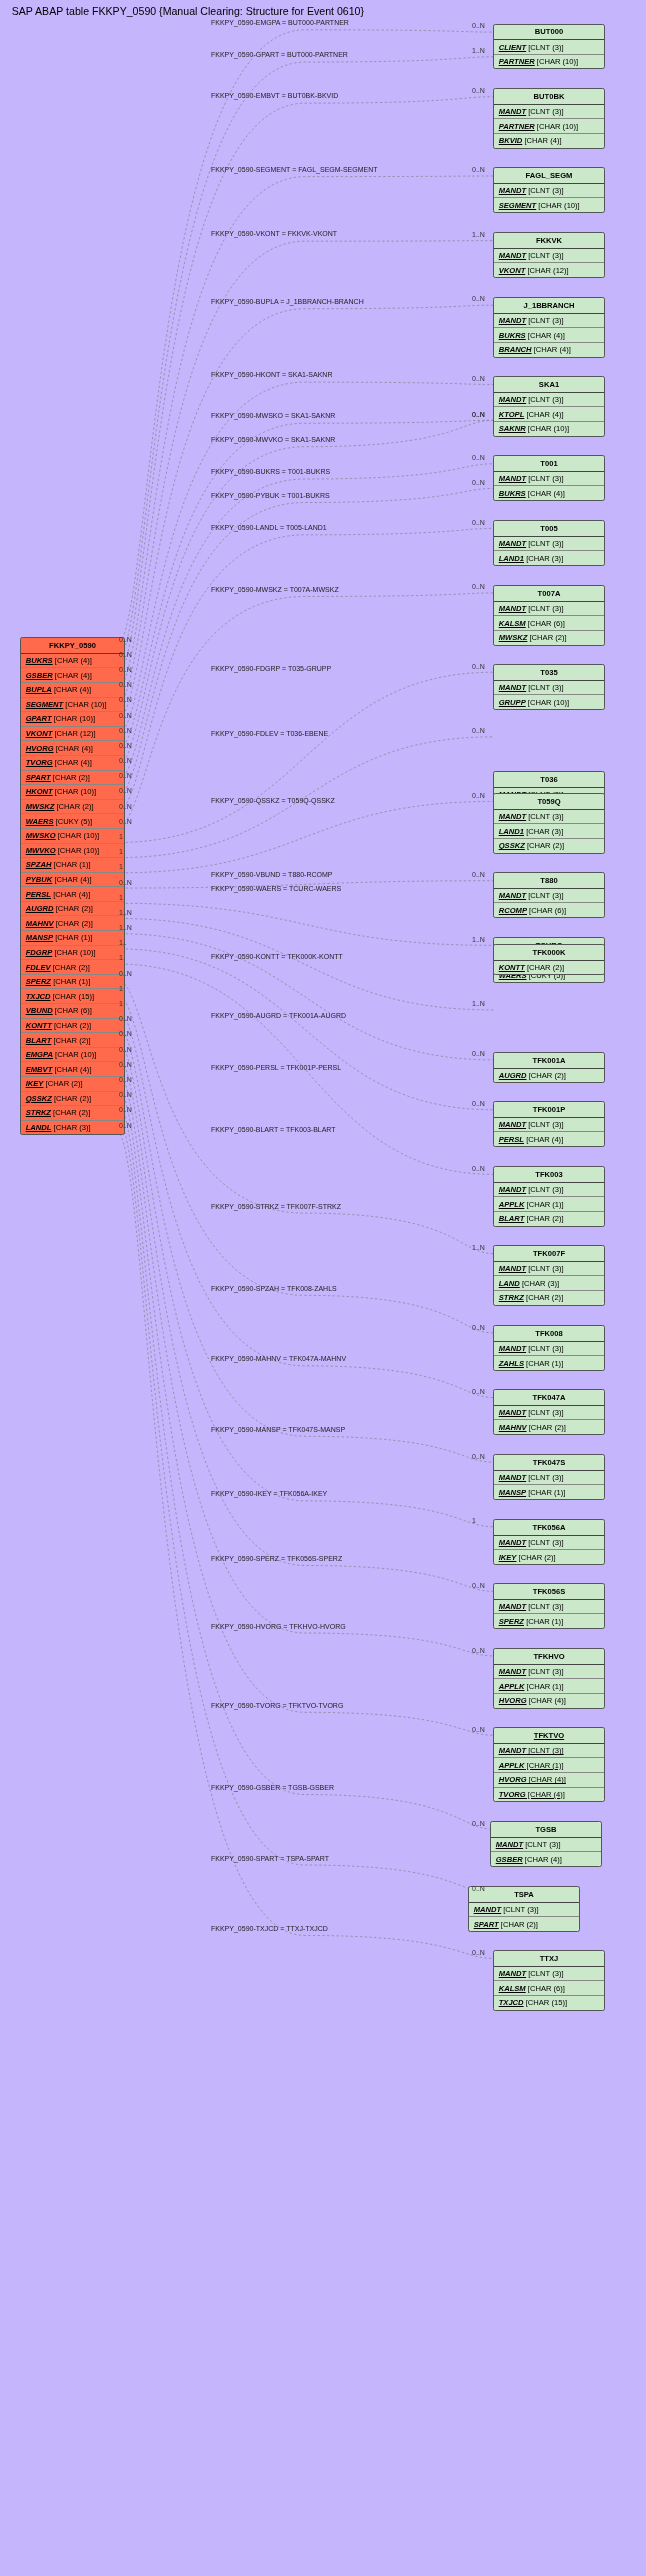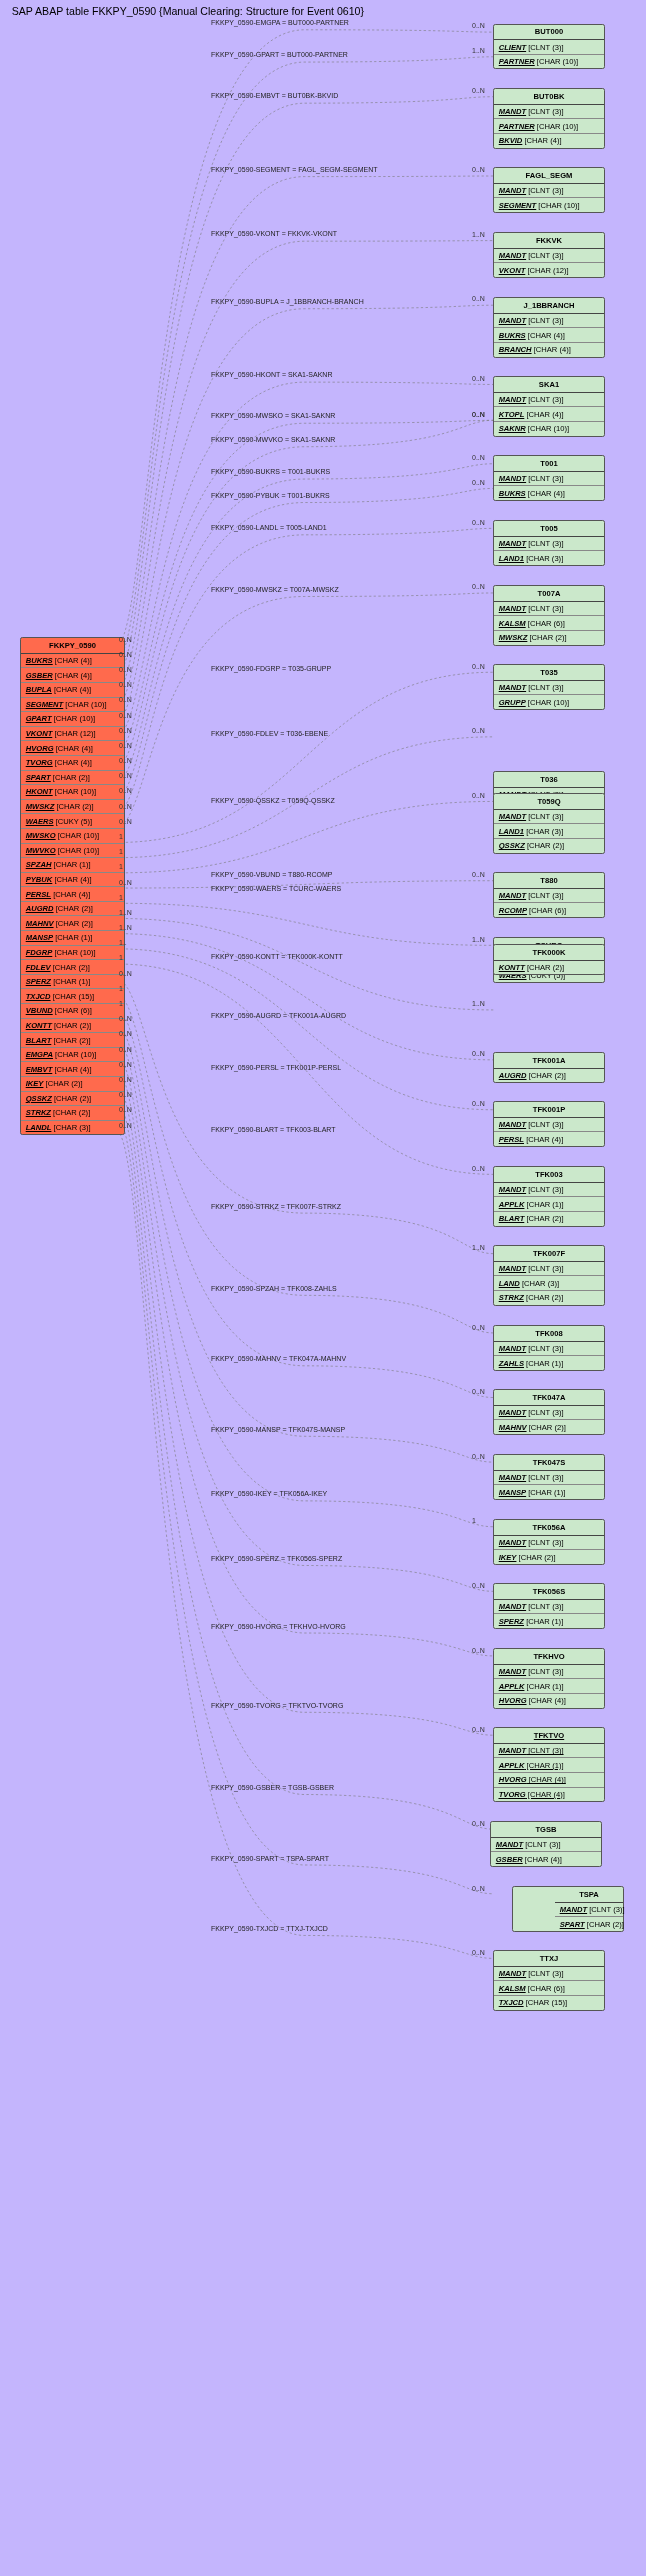--- a/index.html
+++ b/index.html
@@ -229,21 +229,21 @@
       <div class="row"><span class="fn u" style="font-style: italic;">MANDT</span><span class="ft"> [CLNT (3)]</span></div>
       <div class="row"><span class="fn u" style="font-style: italic;">APPLK</span><span class="ft"> [CHAR (1)]</span></div>
       <div class="row"><span class="fn u" style="font-style: italic;">HVORG</span><span class="ft"> [CHAR (4)]</span></div>
       <div class="row"><span class="fn u">TVORG</span><span class="ft"> [CHAR (4)]</span></div>
     </div>
     <div class="entity " style="left: 490px; top: 1821px; width: 112px;">
       <div class="hdr">TGSB</div>
       <div class="row"><span class="fn u" style="font-style: italic;">MANDT</span><span class="ft"> [CLNT (3)]</span></div>
       <div class="row"><span class="fn u">GSBER</span><span class="ft"> [CHAR (4)]</span></div>
     </div>
-    <div class="entity " style="left: 512px; top: 1886px; width: 112px; padding-left: 42px;">
+    <div class="entity " style="left: 468px; top: 1886px; width: 112px;">
       <div class="hdr">TSPA</div>
       <div class="row"><span class="fn u" style="font-style: italic;">MANDT</span><span class="ft"> [CLNT (3)]</span></div>
       <div class="row"><span class="fn u">SPART</span><span class="ft"> [CHAR (2)]</span></div>
     </div>
     <div class="entity " style="left: 493px; top: 1950px; width: 112px;">
       <div class="hdr">TTXJ</div>
       <div class="row"><span class="fn u" style="font-style: italic;">MANDT</span><span class="ft"> [CLNT (3)]</span></div>
       <div class="row"><span class="fn u" style="font-style: italic;">KALSM</span><span class="ft"> [CHAR (6)]</span></div>
       <div class="row"><span class="fn u">TXJCD</span><span class="ft"> [CHAR (15)]</span></div>
     </div>

